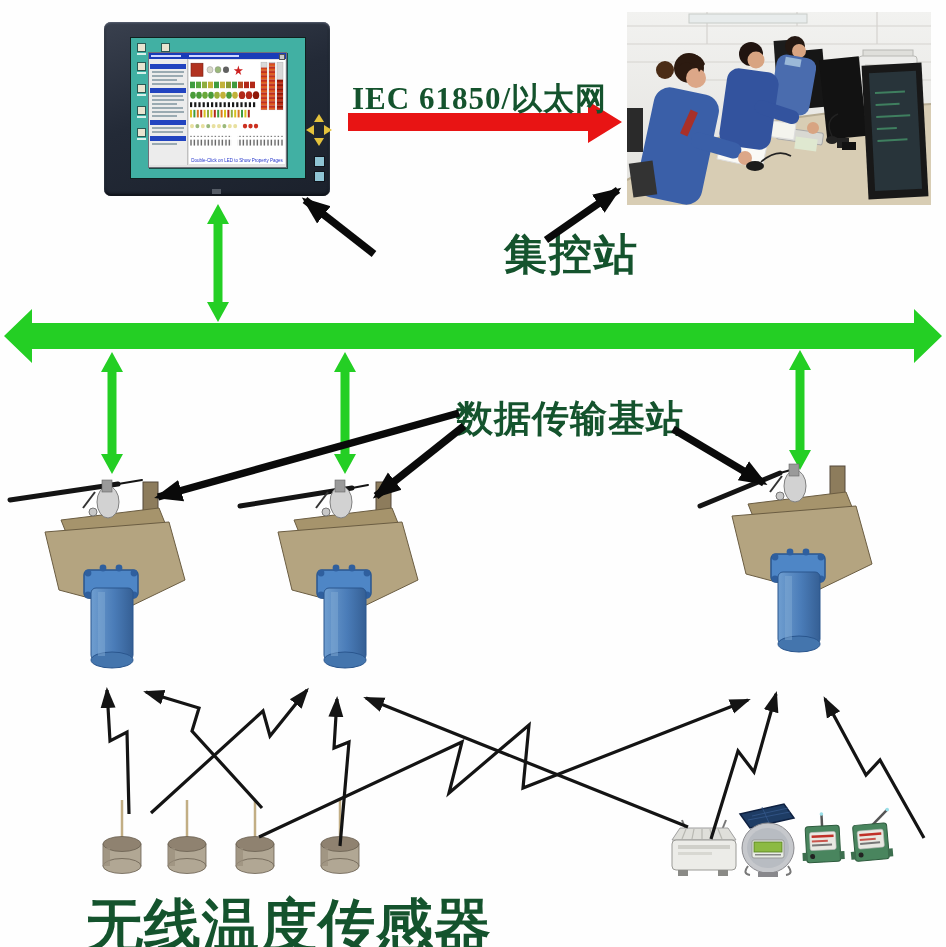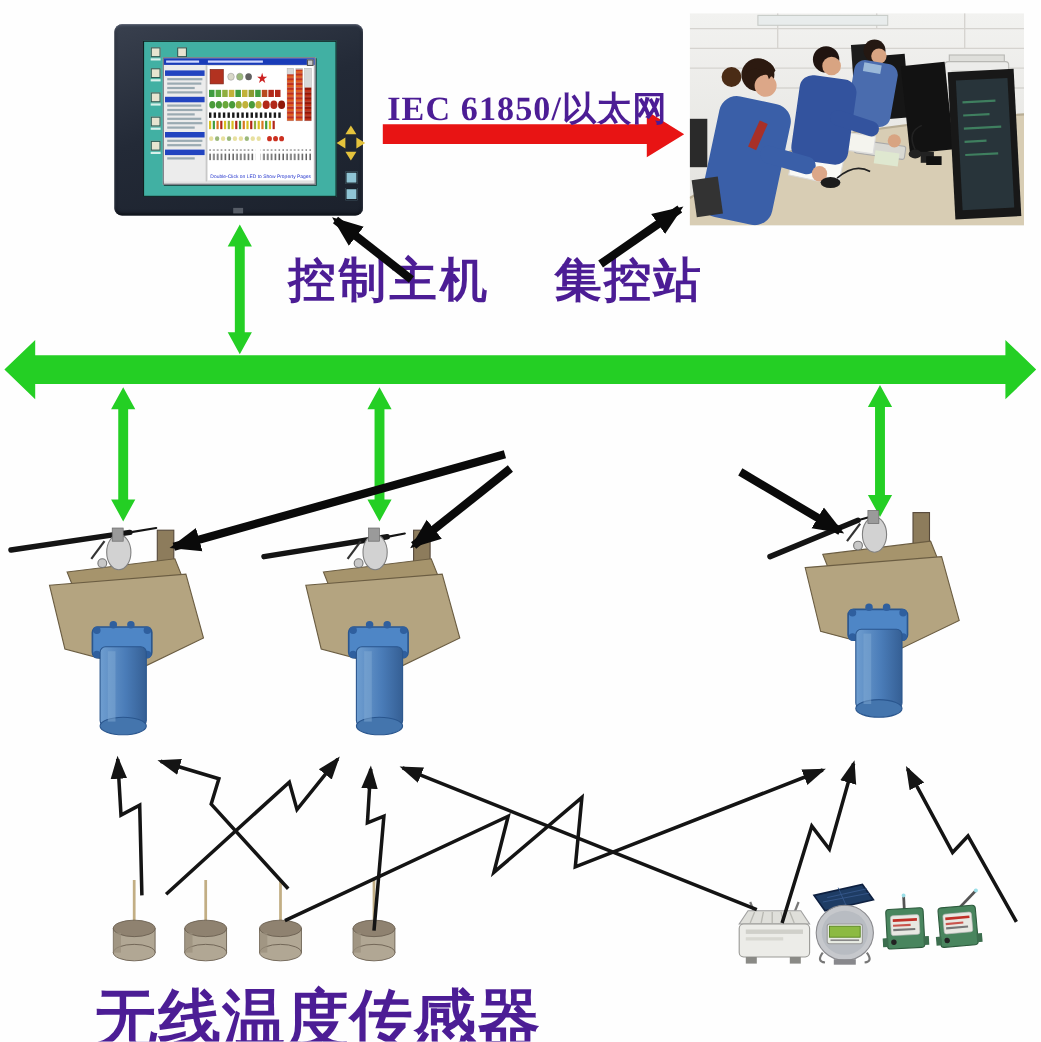--- a/index.html
+++ b/index.html
@@ -2,21 +2,21 @@
 <html><head>
 <meta charset="utf-8">
 <style>
   html,body{margin:0;padding:0;background:#ffffff;}
   #stage{position:relative;width:946px;height:947px;background:#fefefe;overflow:hidden;
          font-family:"Liberation Sans","DejaVu Sans",sans-serif;}
   svg{display:block;}
   #art,#overlay{position:absolute;left:0;top:0;z-index:1;}
   #overlay{z-index:4;pointer-events:none;}
   .lbl{position:absolute;z-index:3;font-family:"Liberation Serif","DejaVu Serif",serif;
-       font-weight:700;color:#4c1d95;white-space:nowrap;}
+       font-weight:700;color:#14532d;white-space:nowrap;}
   #lblEth{left:352px;top:78px;font-size:31px;letter-spacing:1px;}
   #lblHost{left:262px;top:226px;font-size:43px;letter-spacing:3px;}
   #lblStation{left:504px;top:226px;font-size:43px;letter-spacing:2px;}
   #lblBase{left:456px;top:394px;font-size:37px;letter-spacing:1px;}
   #lblTemp{left:86px;top:888px;font-size:57px;letter-spacing:1px;}
   #lblOther{left:686px;top:888px;font-size:42px;letter-spacing:1px;}
 
   
   #monitor{position:absolute;left:104px;top:22px;width:226px;height:174px;z-index:2;
            background:linear-gradient(160deg,#39404e,#232a37 45%,#1b212c);
@@ -418,16 +418,16 @@
     <g stroke="#0a0a0a" stroke-width="7.5" fill="none">
       <path d="M374,254 L305,200" marker-end="url(#mL)"></path>
       <path d="M546,240 L618,190" marker-end="url(#mL)"></path>
       <path d="M459,413 L158,497" marker-end="url(#mL)"></path>
       <path d="M464,426 L376,496" marker-end="url(#mL)"></path>
       <path d="M673,429 L764,483" marker-end="url(#mL)"></path>
     </g>
   </svg>
 
   <div class="lbl" id="lblEth">IEC 61850/以太网</div>
-  <div class="lbl" id="lblHost">控制主机</div>
   <div class="lbl" id="lblStation">集控站</div>
+  <div class="lbl" id="lblBase">数据传输基站</div>
   <div class="lbl" id="lblTemp">无线温度传感器</div>
 </div>
 
 </body></html>

